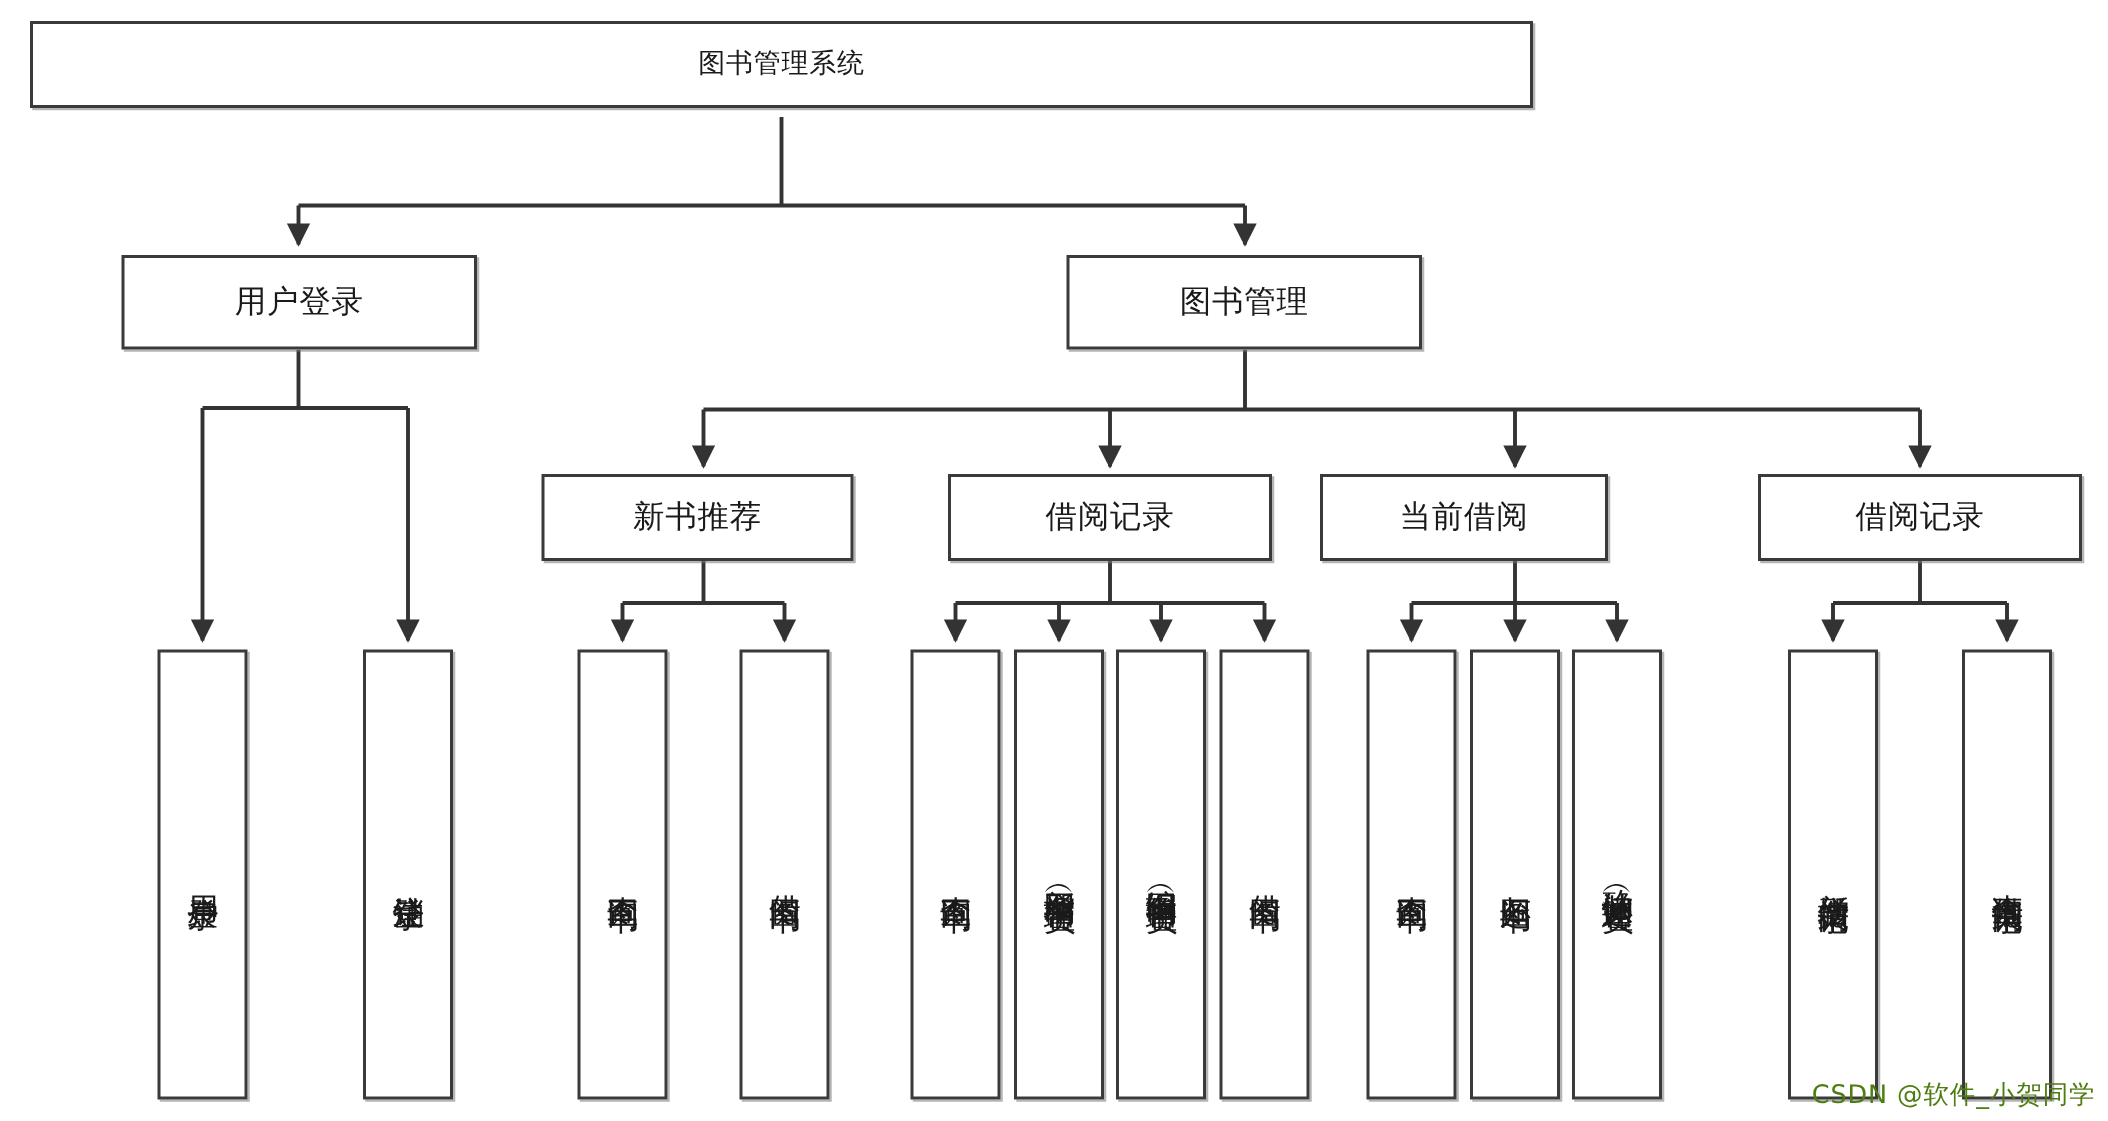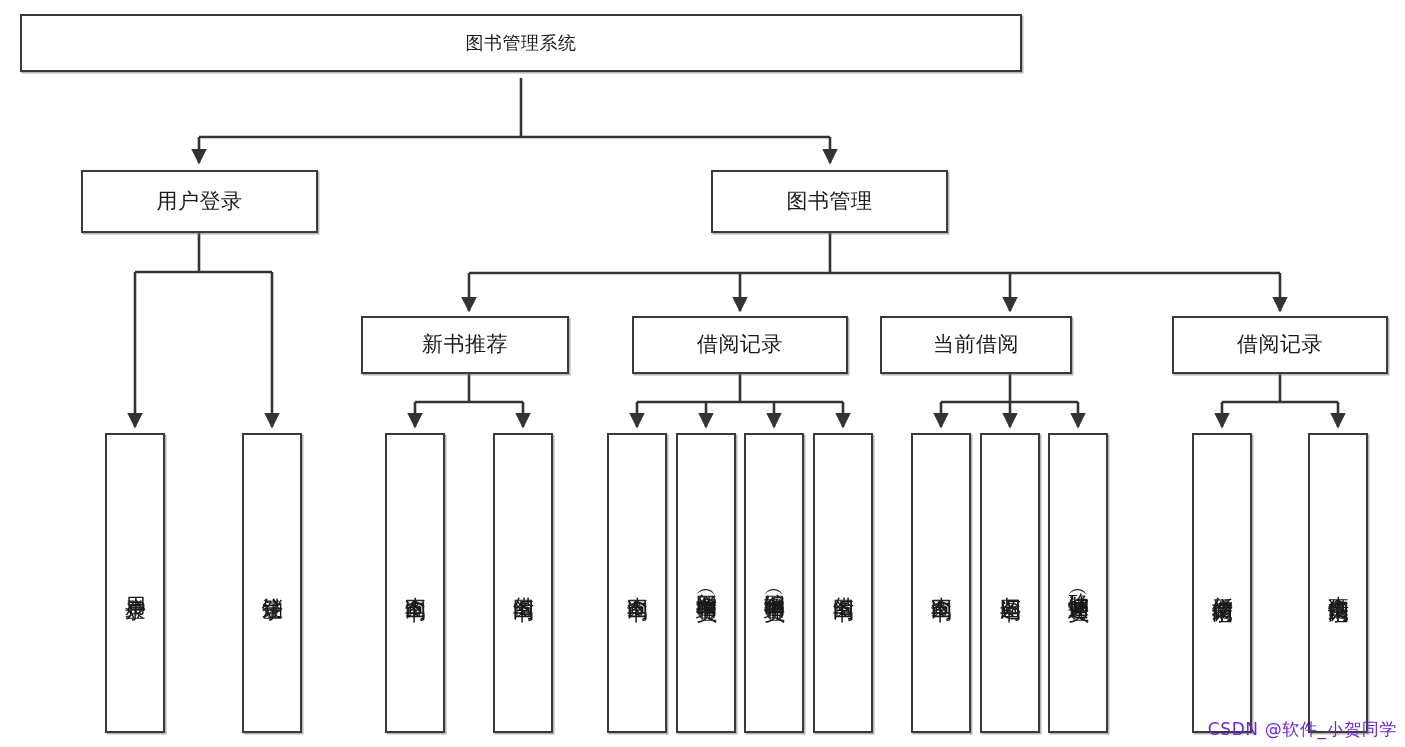--- a/index.html
+++ b/index.html
@@ -62,21 +62,21 @@
     font-size: 21px;
     line-height: 1.18;
     letter-spacing: 1.5px;
     max-height: 96%;
   }
   #watermark {
     position: absolute;
     right: 8px;
     bottom: 6px;
     font-size: 17px;
-    color: #6d28d9;
+    color: #4d7c0f;
     letter-spacing: 0.6px;
     user-select: none;
     white-space: nowrap;
   }
 </style>
 </head>
 <body>
 
 <div id="canvas">
 

